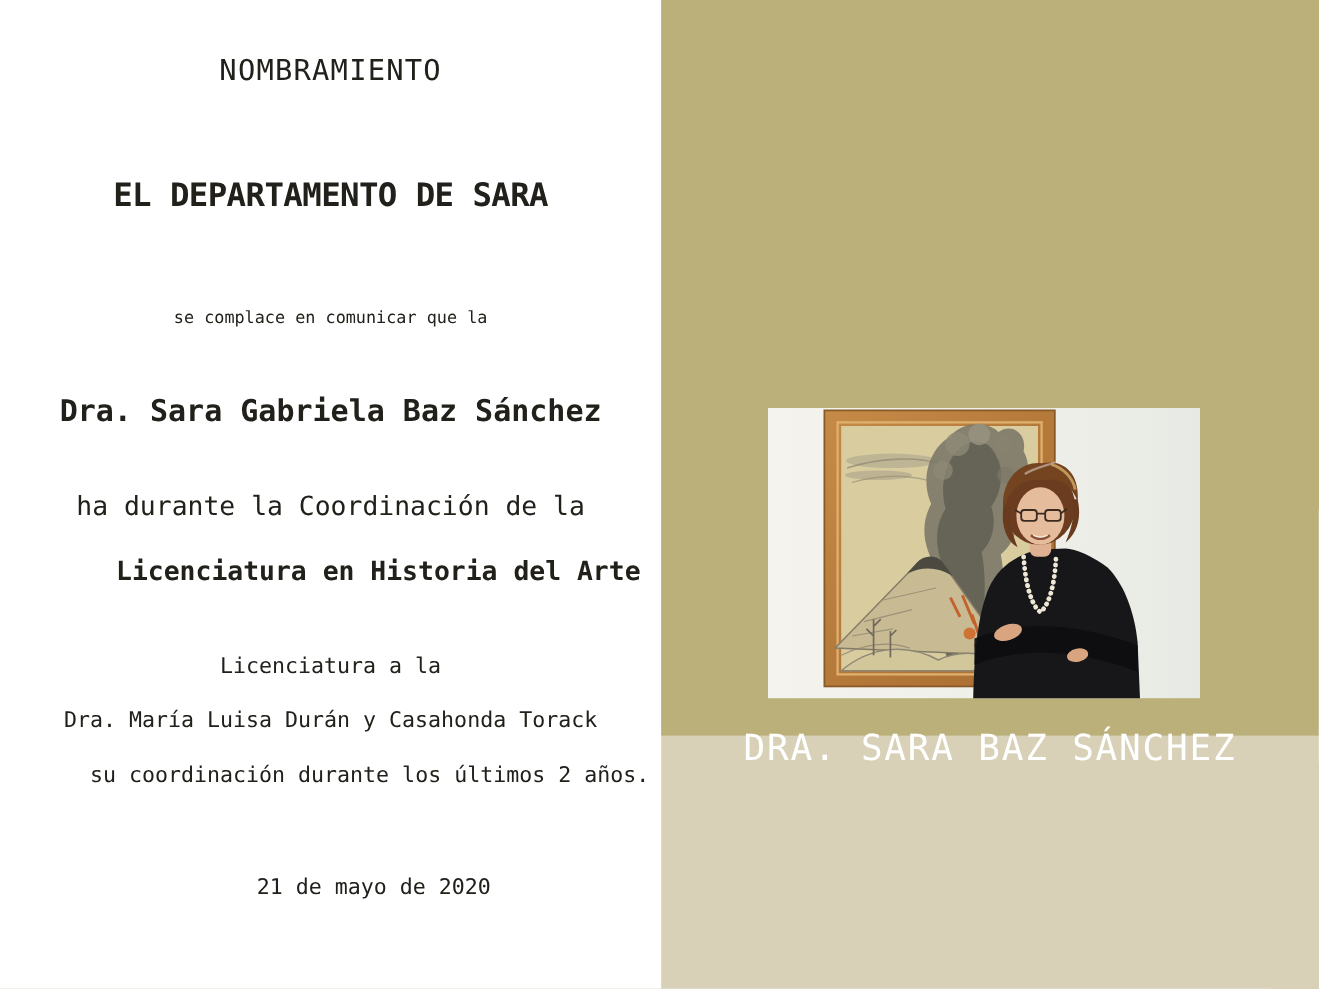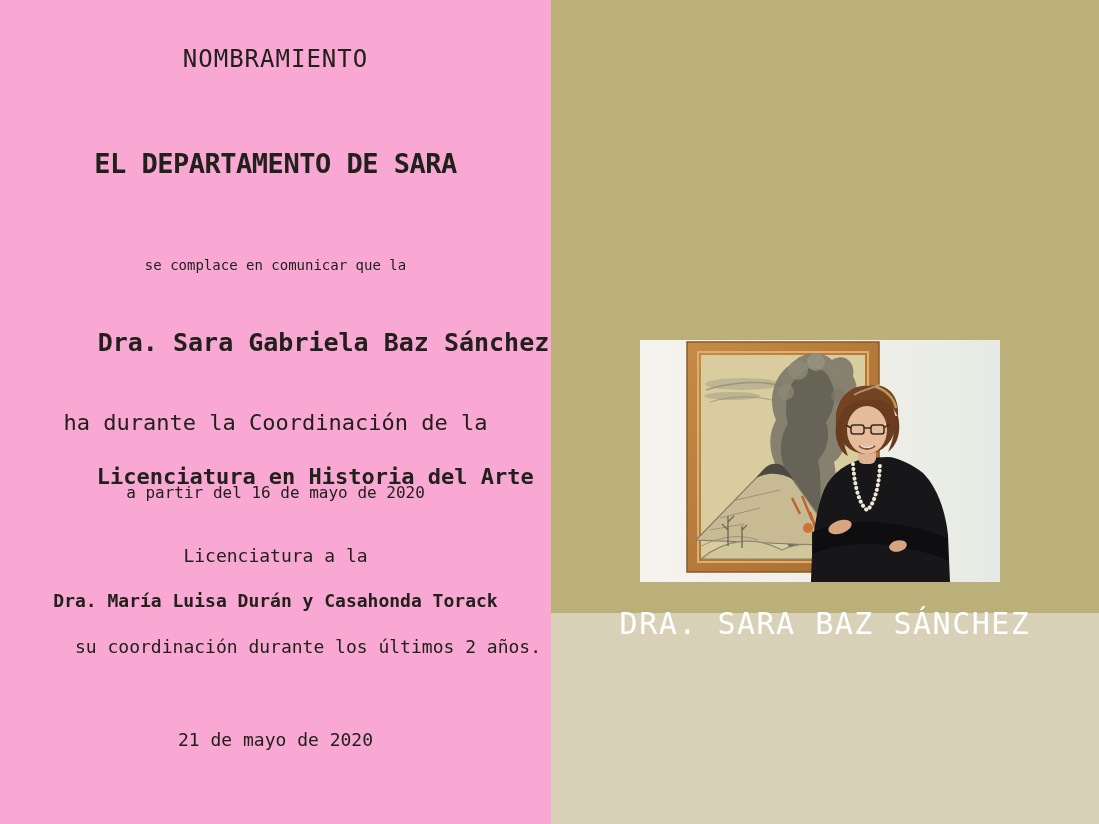--- a/index.html
+++ b/index.html
@@ -1,48 +1,47 @@
 <!DOCTYPE html>
 <html><head>
 <meta charset="utf-8">
 <style>
   html,body{margin:0;padding:0;width:1099px;height:824px;overflow:hidden;}
   body{font-family:"DejaVu Sans Mono","Liberation Mono",monospace;background:#d8d1b8;}
   .page{position:relative;width:1099px;height:824px;}
-  .left-panel{position:absolute;left:0;top:0;width:551px;height:824px;background:#f9a8d4;}
+  .left-panel{position:absolute;left:0;top:0;width:551px;height:824px;background:#ffffff;}
   .right-panel{position:absolute;left:551px;top:0;width:548px;height:613px;background:#bbb07a;}
   .tline{position:absolute;left:0;width:100%;text-align:center;color:#21201a;line-height:1.25;white-space:pre;}
   .kicker{top:44px;font-size:24px;letter-spacing:1px;}
   .title{top:147px;font-size:27px;font-weight:bold;letter-spacing:-0.5px;}
   .intro{top:257px;font-size:14px;}
-  .name{top:327px;font-size:25px;font-weight:bold;padding-left:48px;}
+  .name{top:327px;font-size:25px;font-weight:bold;}
   .role{top:409px;font-size:22px;line-height:27px;}
   .role .b{font-weight:bold;margin-top:28px;}
   .start{top:483px;font-size:16px;}
   .thanks-intro{top:545px;font-size:18px;}
   .thanks{top:589px;font-size:18px;line-height:23px;}
-  .thanks .b{font-weight:bold;}
-  .date{top:729px;font-size:18px;}
+  .thanks .b{font-weight:normal;}
+  .date{top:729px;font-size:18px;margin-left:36px;}
   .photo{position:absolute;left:89px;top:340px;width:360px;height:242px;display:block;}
   .caption{position:absolute;left:0;top:606px;width:100%;text-align:center;color:#ffffff;
            font-size:30px;letter-spacing:1.5px;white-space:pre;}
 </style>
 </head>
 <body>
 
 <div class="page">
 
   <div class="left-panel">
     <div class="tline kicker">NOMBRAMIENTO</div>
     <div class="tline title">EL DEPARTAMENTO DE SARA</div>
     <div class="tline intro">se complace en comunicar que la</div>
     <div class="tline name">Dra. Sara Gabriela Baz Sánchez</div>
     <div class="tline role"><span>ha durante la Coordinación de la</span><br>
       <span class="b">Licenciatura en Historia del Arte</span></div>
-    <div class="tline start">a partir del 16 de mayo de 2020</div>
     <div class="tline thanks-intro">Licenciatura a la</div>
     <div class="tline thanks"><span class="b">Dra. María Luisa Durán y Casahonda Torack</span><br>
       <span>su coordinación durante los últimos 2 años.</span></div>
     <div class="tline date">21 de mayo de 2020</div>
   </div>
 
   <div class="right-panel">
     <svg class="photo" viewBox="0 0 360 242" xmlns="http://www.w3.org/2000/svg">
       <defs>
         <linearGradient id="wall" x1="0" y1="0" x2="1" y2="0">

